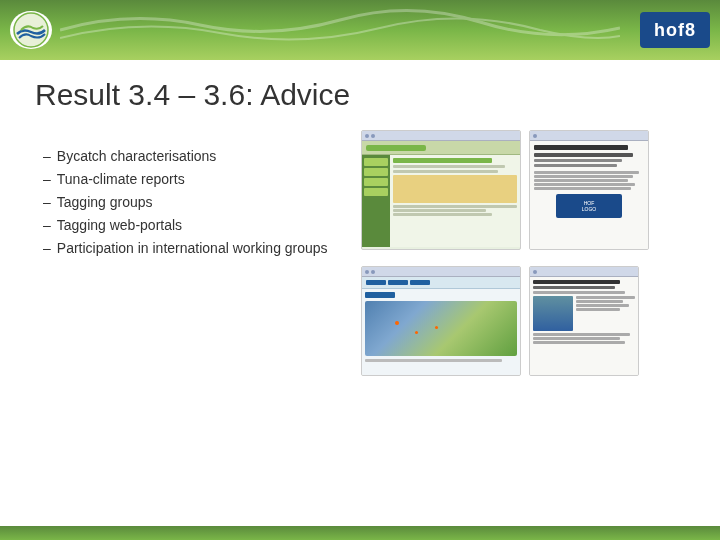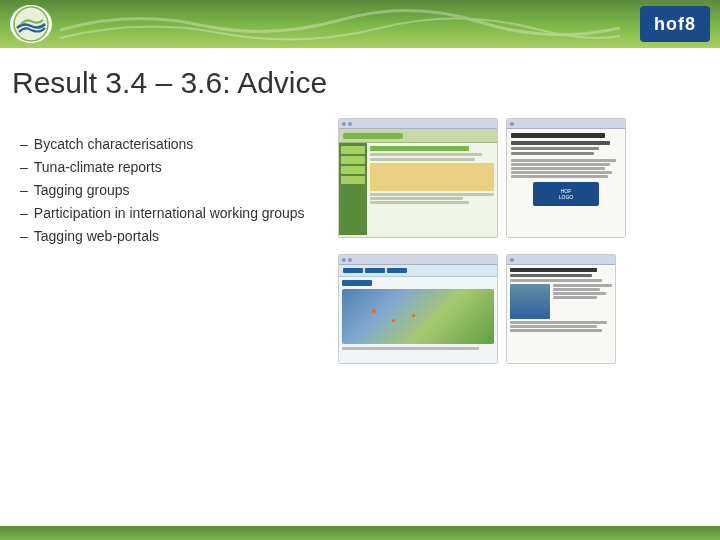--- a/index.html
+++ b/index.html
@@ -9,21 +9,21 @@
       height: 540px;
       background: #ffffff;
       font-family: Arial, sans-serif;
       overflow: hidden;
       position: relative;
     }
 
     
     .top-bar {
       width: 100%;
-      height: 48px;
+      height: 60px;
       background: linear-gradient(180deg, #5a8a3c 0%, #7ab648 50%, #a8d060 100%);
       position: relative;
       display: flex;
       align-items: center;
       justify-content: space-between;
       padding: 0 10px;
     }
 
     .logo-left {
       width: 42px;
@@ -69,21 +69,21 @@
     .bottom-bar {
       position: absolute;
       bottom: 0;
       width: 100%;
       height: 14px;
       background: linear-gradient(180deg, #5a8a3c 0%, #7ab648 100%);
     }
 
     
     .main-content {
-      padding: 18px 30px 20px 12px;
+      padding: 18px 30px 20px 35px;
       position: relative;
     }
 
     
     .page-title {
       font-size: 30px;
       font-weight: normal;
       color: #333333;
       margin-bottom: 18px;
       font-family: Arial, sans-serif;
@@ -246,24 +246,24 @@
           <li class="list-item">
             <span>Bycatch characterisations</span>
           </li>
           <li class="list-item">
             <span>Tuna-climate reports</span>
           </li>
           <li class="list-item">
             <span>Tagging groups</span>
           </li>
           <li class="list-item">
+            <span>Tagging web-portals</span>
+          </li>
+          <li class="list-item">
             <span>Participation in international working groups</span>
-          </li>
-          <li class="list-item">
-            <span>Tagging web-portals</span>
           </li>
         </ul>
       </div>
 
     </div>
 
     <div class="right-column">
 
       <div class="screenshot-top-row">
 

